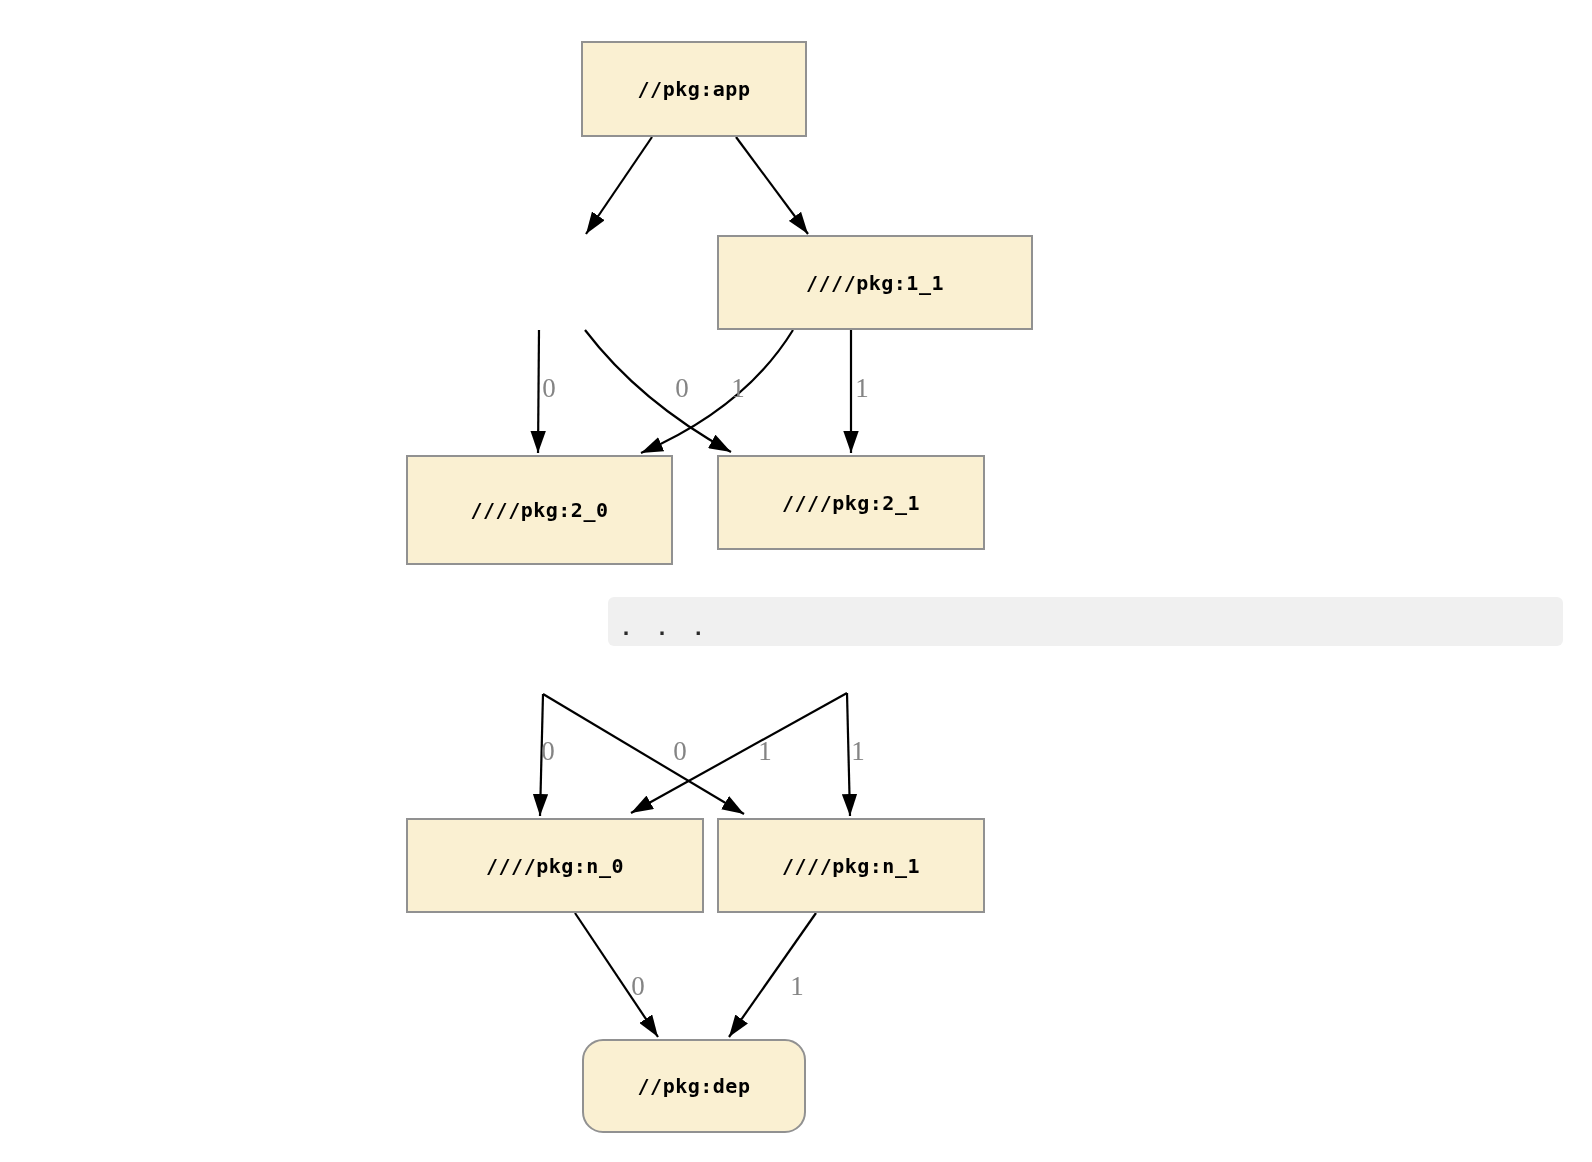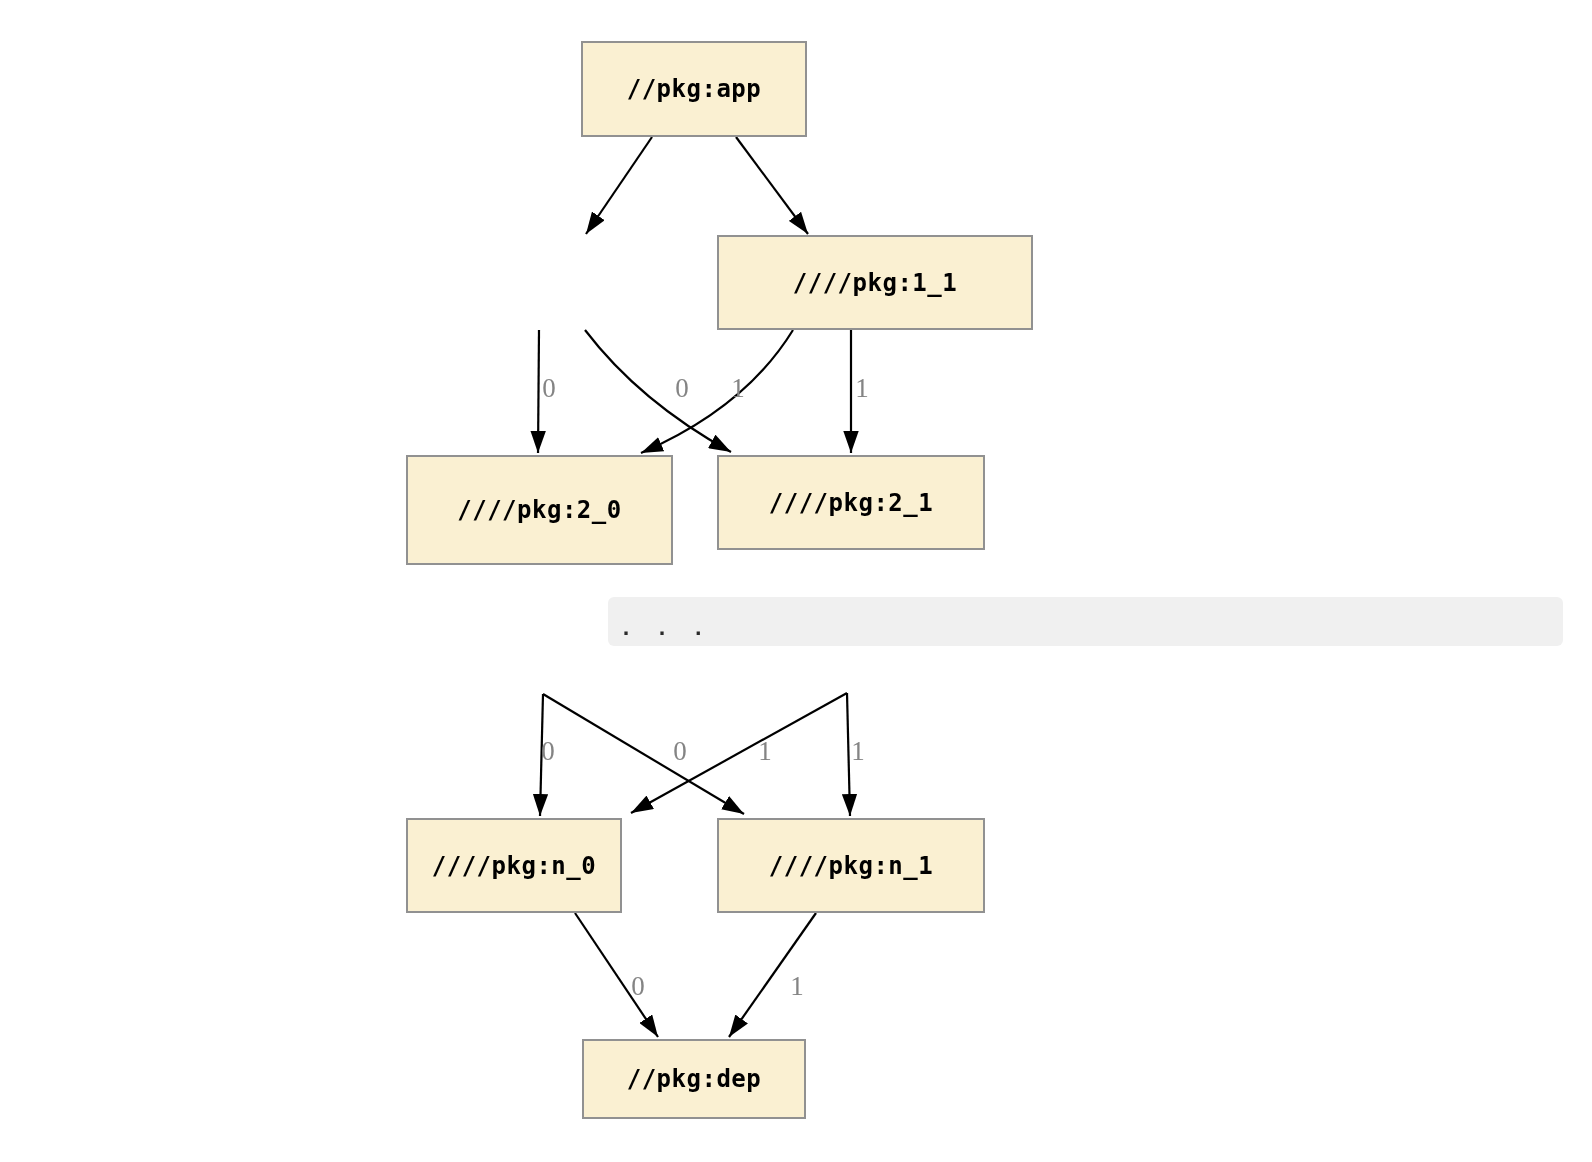--- a/index.html
+++ b/index.html
@@ -22,21 +22,21 @@
   .node {
     position: absolute;
     display: flex;
     align-items: center;
     justify-content: center;
     background: var(--node-fill, #faf0d2);
     border: 2px solid var(--node-border, #919191);
     color: var(--node-text-color, #000000);
     font-family: "DejaVu Sans Mono", monospace;
     font-weight: bold;
-    font-size: 24px;
+    font-size: 20px;
     letter-spacing: 0.5px;
     white-space: pre;
   }
   .edge-label {
     position: absolute;
     transform: translate(-50%, -50%);
     font-family: "Liberation Serif", "DejaVu Serif", serif;
     font-size: 27px;
     line-height: 1;
     color: var(--edge-label-color, #848484);
@@ -93,23 +93,23 @@
 
   <span class="edge-label" style="left:549px; top:388px;">0</span>
   <span class="edge-label" style="left:682px; top:388px;">0</span>
   <span class="edge-label" style="left:738px; top:388px;">1</span>
   <span class="edge-label" style="left:862px; top:388px;">1</span>
 
   <div class="code-block">
     <span class="code-text">.  .  .</span>
   </div>
 
-  <div class="node" style="left:406px; top:818px; width:216px; height:95px;">////pkg:n_0</div>
+  <div class="node" style="left:406px; top:818px; width:298px; height:95px;">////pkg:n_0</div>
   <div class="node" style="left:717px; top:818px; width:268px; height:95px;">////pkg:n_1</div>
-  <div class="node" style="left:582px; top:1039px; width:224px; height:80px;">//pkg:dep</div>
+  <div class="node" style="left:582px; top:1039px; width:224px; height:94px;border-radius:21px;">//pkg:dep</div>
 
   <span class="edge-label" style="left:548px; top:751px;">0</span>
   <span class="edge-label" style="left:680px; top:751px;">0</span>
   <span class="edge-label" style="left:765px; top:751px;">1</span>
   <span class="edge-label" style="left:858px; top:751px;">1</span>
   <span class="edge-label" style="left:638px; top:986px;">0</span>
   <span class="edge-label" style="left:797px; top:986px;">1</span>
 
 </div>
 

